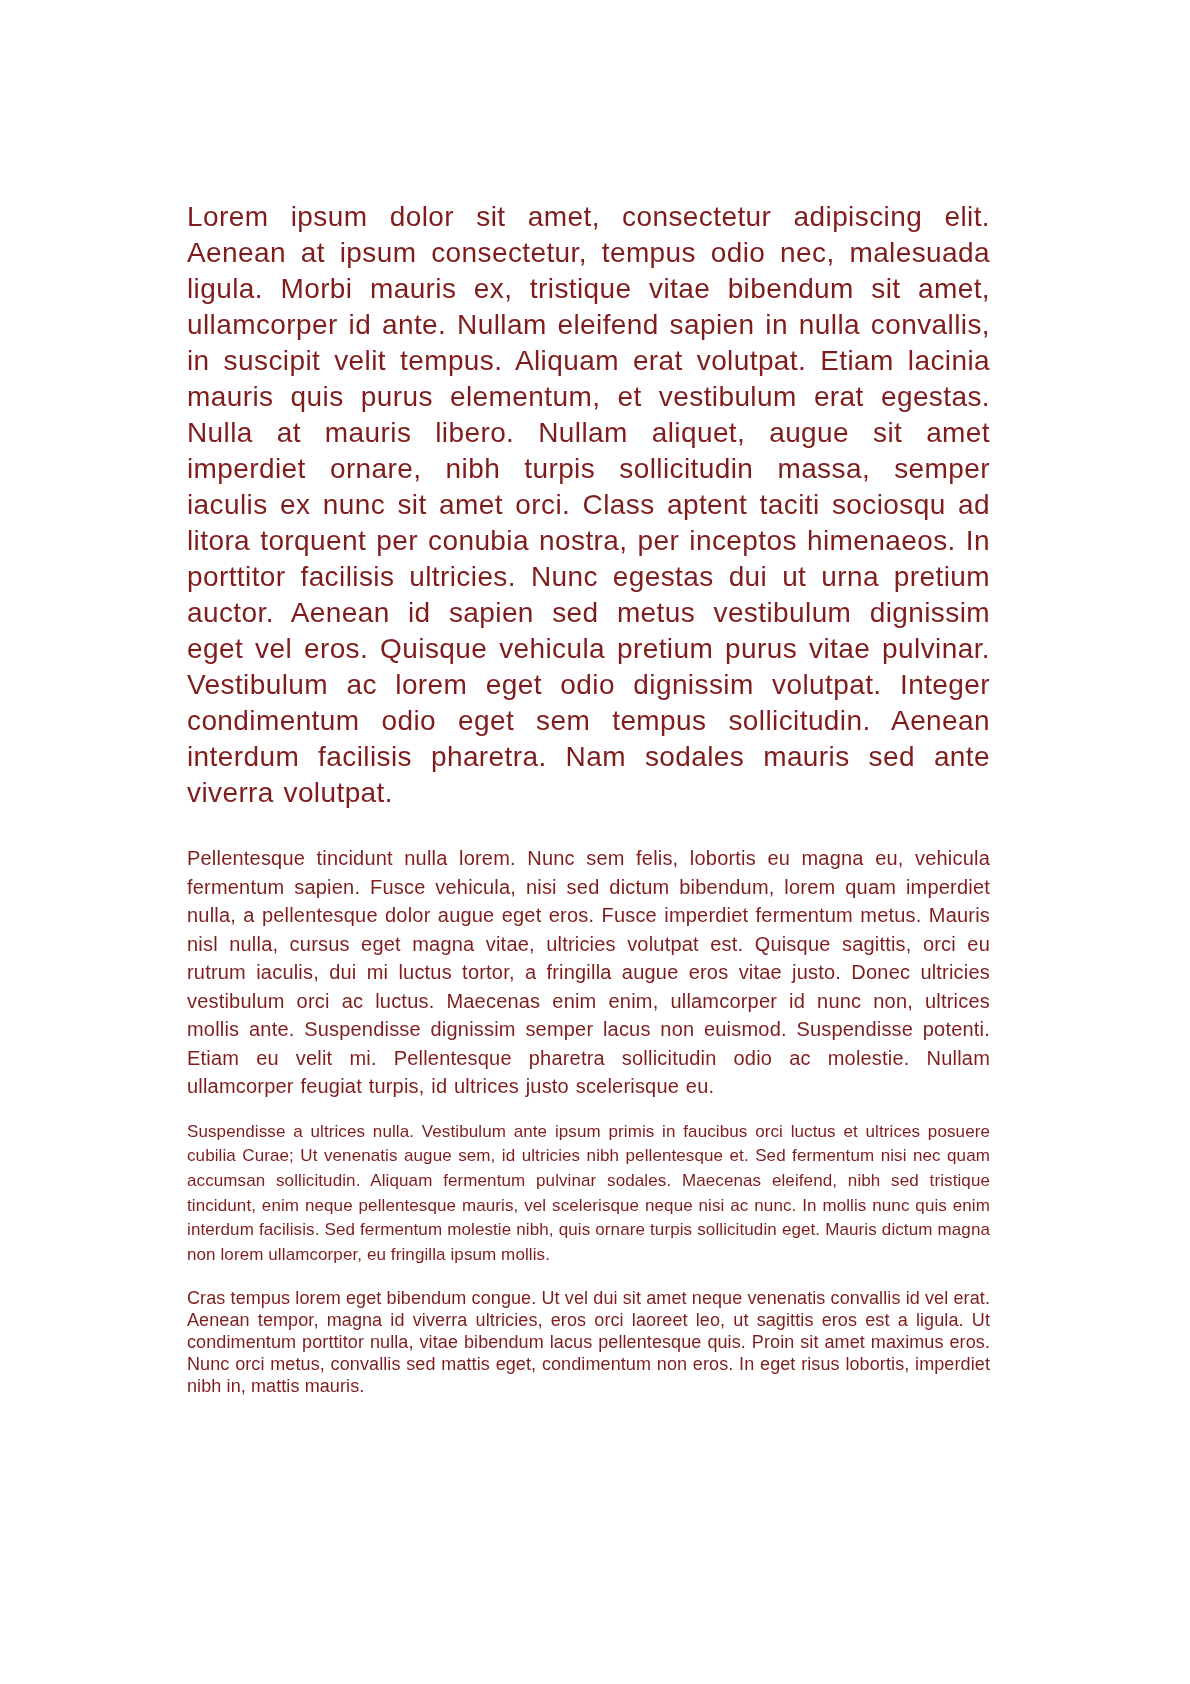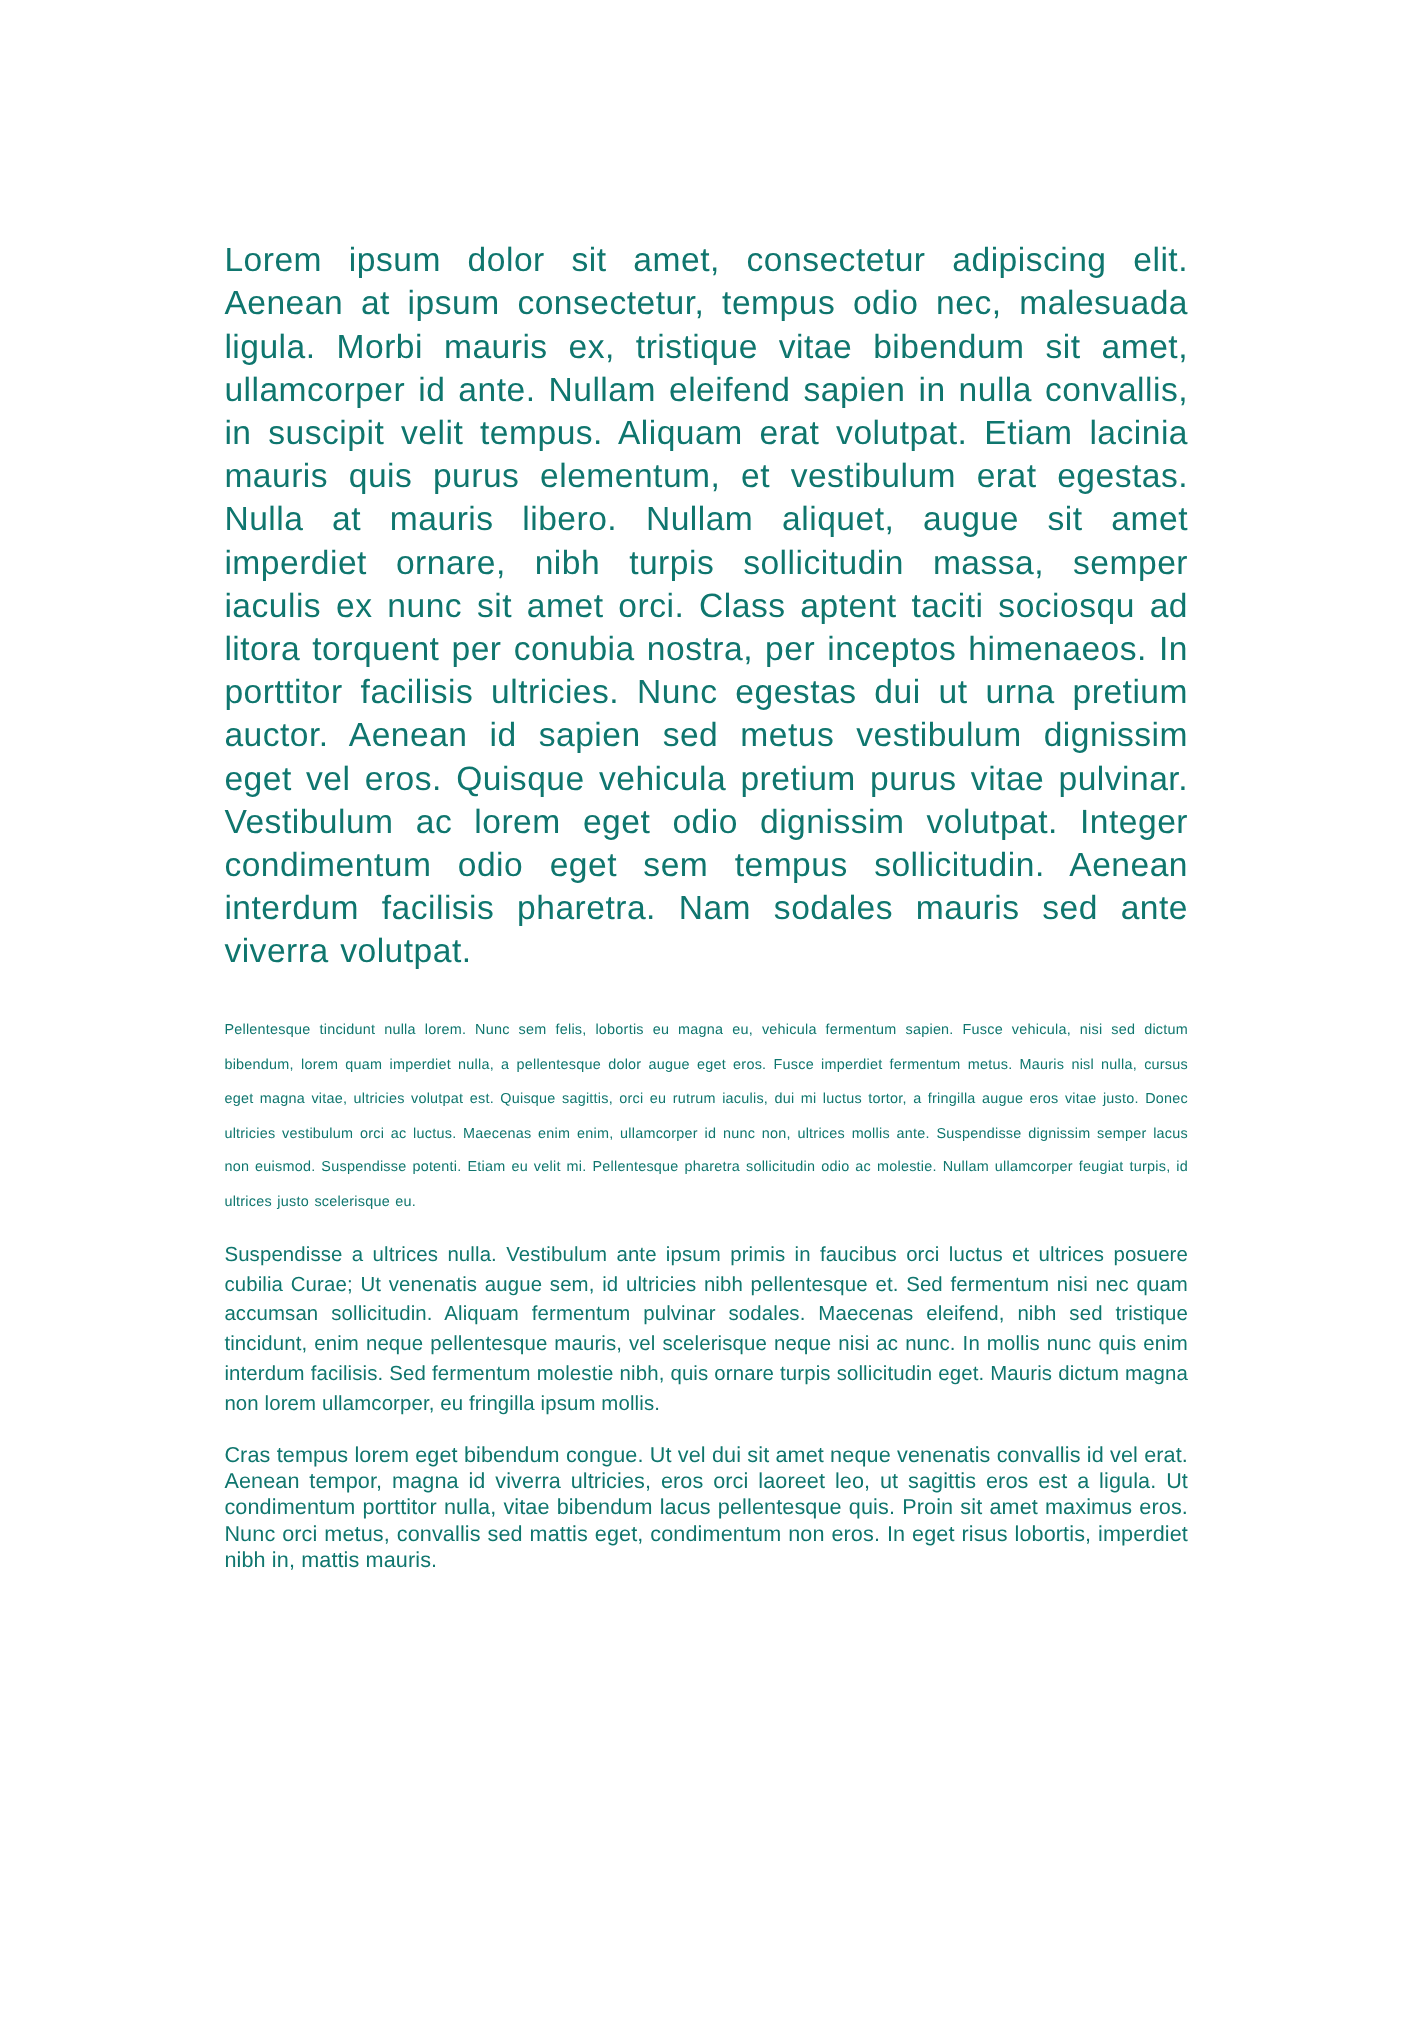--- a/index.html
+++ b/index.html
@@ -28,41 +28,41 @@
     text-justify: inter-word;
   }
   .para-1 {
     font-size: 28px;
     line-height: 36px;
     letter-spacing: 0.4px;
     word-spacing: 1.5px;
     margin-bottom: 33px;
   }
   .para-2 {
-    font-size: 12px;
+    font-size: 20px;
     line-height: 28.5px;
     letter-spacing: 0.2px;
     word-spacing: 1px;
     margin-bottom: 19px;
   }
   .para-3 {
     font-size: 17px;
     line-height: 24.7px;
     letter-spacing: 0.1px;
     margin-bottom: 19px;
   }
   .para-4 {
     font-size: 18px;
     line-height: 22px;
     letter-spacing: 0.1px;
   }
 </style>
 </head>
 <body>
 
-<div class="page" style="color: #0f766e; background: rgb(255, 255, 255);">
+<div class="page" style="color: #7f1d1d; background: rgb(255, 255, 255);">
   <div class="content">
     <p class="para para-1">Lorem ipsum dolor sit amet, consectetur adipiscing elit. Aenean at ipsum consectetur, tempus odio nec, malesuada ligula. Morbi mauris ex, tristique vitae bibendum sit amet, ullamcorper id ante. Nullam eleifend sapien in nulla convallis, in suscipit velit tempus. Aliquam erat volutpat. Etiam lacinia mauris quis purus elementum, et vestibulum erat egestas. Nulla at mauris libero. Nullam aliquet, augue sit amet imperdiet ornare, nibh turpis sollicitudin massa, semper iaculis ex nunc sit amet orci. Class aptent taciti sociosqu ad litora torquent per conubia nostra, per inceptos himenaeos. In porttitor facilisis ultricies. Nunc egestas dui ut urna pretium auctor. Aenean id sapien sed metus vestibulum dignissim eget vel eros. Quisque vehicula pretium purus vitae pulvinar. Vestibulum ac lorem eget odio dignissim volutpat. Integer condimentum odio eget sem tempus sollicitudin. Aenean interdum facilisis pharetra. Nam sodales mauris sed ante viverra volutpat.</p>
     <p class="para para-2">Pellentesque tincidunt nulla lorem. Nunc sem felis, lobortis eu magna eu, vehicula fermentum sapien. Fusce vehicula, nisi sed dictum bibendum, lorem quam imperdiet nulla, a pellentesque dolor augue eget eros. Fusce imperdiet fermentum metus. Mauris nisl nulla, cursus eget magna vitae, ultricies volutpat est. Quisque sagittis, orci eu rutrum iaculis, dui mi luctus tortor, a fringilla augue eros vitae justo. Donec ultricies vestibulum orci ac luctus. Maecenas enim enim, ullamcorper id nunc non, ultrices mollis ante. Suspendisse dignissim semper lacus non euismod. Suspendisse potenti. Etiam eu velit mi. Pellentesque pharetra sollicitudin odio ac molestie. Nullam ullamcorper feugiat turpis, id ultrices justo scelerisque eu.</p>
     <p class="para para-3">Suspendisse a ultrices nulla. Vestibulum ante ipsum primis in faucibus orci luctus et ultrices posuere cubilia Curae; Ut venenatis augue sem, id ultricies nibh pellentesque et. Sed fermentum nisi nec quam accumsan sollicitudin. Aliquam fermentum pulvinar sodales. Maecenas eleifend, nibh sed tristique tincidunt, enim neque pellentesque mauris, vel scelerisque neque nisi ac nunc. In mollis nunc quis enim interdum facilisis. Sed fermentum molestie nibh, quis ornare turpis sollicitudin eget. Mauris dictum magna non lorem ullamcorper, eu fringilla ipsum mollis.</p>
     <p class="para para-4">Cras tempus lorem eget bibendum congue. Ut vel dui sit amet neque venenatis convallis id vel erat. Aenean tempor, magna id viverra ultricies, eros orci laoreet leo, ut sagittis eros est a ligula. Ut condimentum porttitor nulla, vitae bibendum lacus pellentesque quis. Proin sit amet maximus eros. Nunc orci metus, convallis sed mattis eget, condimentum non eros. In eget risus lobortis, imperdiet nibh in, mattis mauris.</p>
   </div>
 </div>
 
 </body></html>

